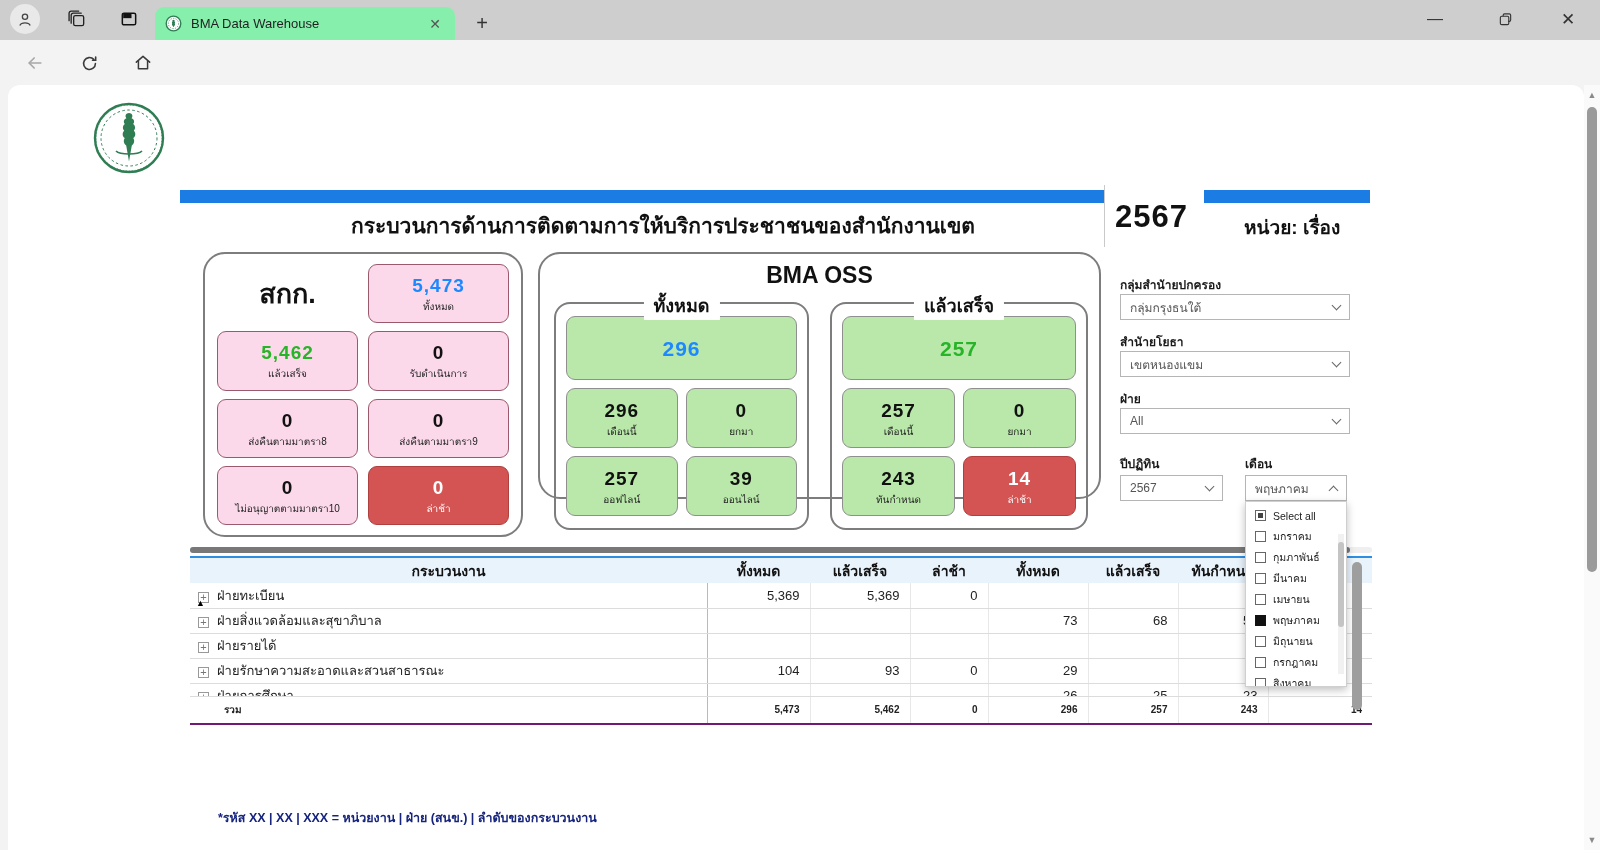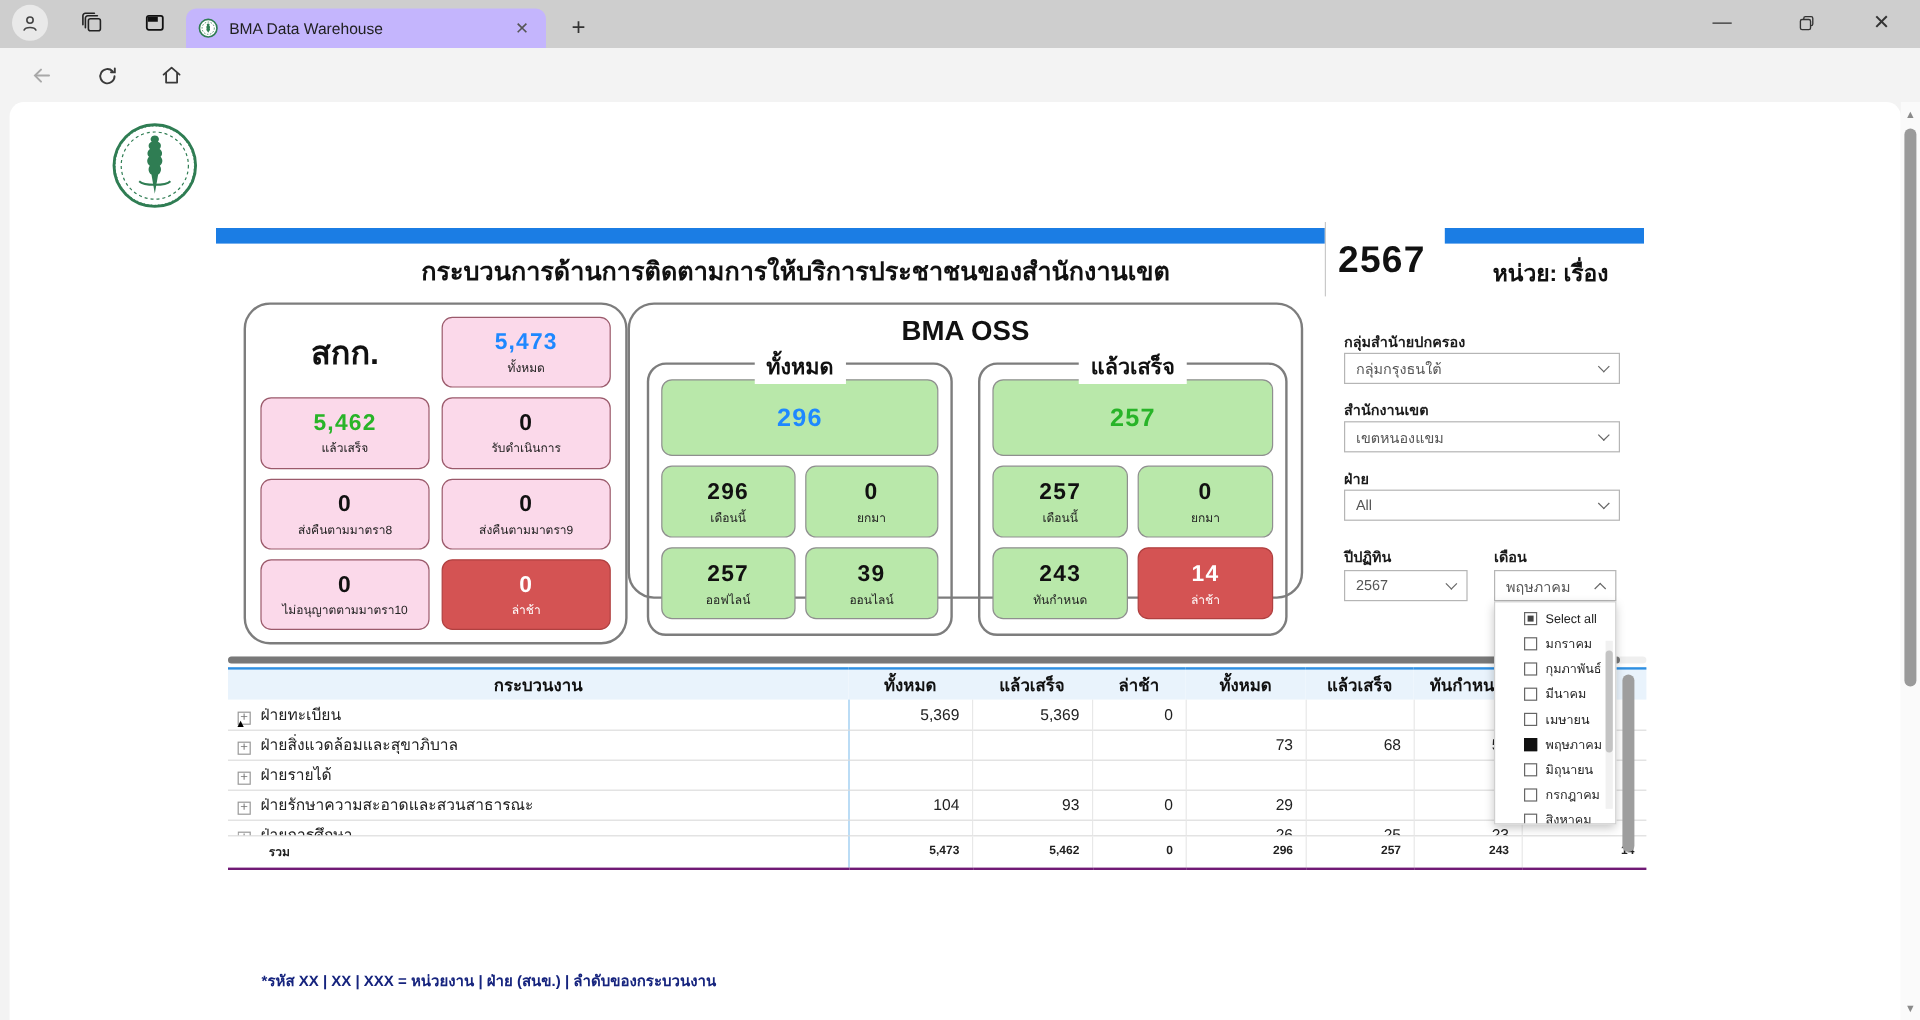--- a/index.html
+++ b/index.html
@@ -4,21 +4,21 @@
 <style>
   * { margin:0; padding:0; box-sizing:border-box; }
   body { font-family:"Liberation Sans","DejaVu Sans",sans-serif; background:#cecece; }
   .screen { position:relative; width:1600px; height:850px; overflow:hidden; background:#f3f3f3; }
 
   
   .tabbar { position:absolute; left:0; top:0; width:1600px; height:40px; background:#cecece; }
   .tb-left { position:absolute; left:10px; top:4px; display:flex; gap:22px; align-items:center; }
   .circle-btn { width:30px; height:30px; border-radius:50%; background:#e9e9e9; display:flex; align-items:center; justify-content:center; }
   .flat-btn { width:30px; height:30px; display:flex; align-items:center; justify-content:center; }
-  .tab { position:absolute; left:155px; top:7px; width:300px; height:33px; background:#c4b5fd; border-radius:9px 9px 0 0; display:flex; align-items:center; padding:0 10px; }
+  .tab { position:absolute; left:155px; top:7px; width:300px; height:33px; background:#86efac; border-radius:9px 9px 0 0; display:flex; align-items:center; padding:0 10px; }
   .tab-title { font-size:13px; color:#1f1f1f; margin-left:9px; flex:1; white-space:nowrap; overflow:hidden; }
   .tab-close { font-size:14px; color:#555; width:20px; text-align:center; cursor:default; }
   .newtab { position:absolute; left:468px; top:9px; width:28px; height:28px; font-size:20px; color:#333; display:flex; align-items:center; justify-content:center; }
   .wctrl { position:absolute; top:0; width:46px; height:38px; display:flex; align-items:center; justify-content:center; color:#333; }
   .wc-min { left:1412px; font-size:16px; }
   .wc-max { left:1482px; }
   .wc-close { left:1545px; font-size:17px; }
 
   
   .toolbar { position:absolute; left:0; top:40px; width:1600px; height:45px; background:#f3f3f3; }
@@ -55,39 +55,39 @@
   .sakok-title { display:flex; align-items:center; justify-content:center; font-size:27px; font-weight:bold; color:#111; }
   .card { border-radius:9px; display:flex; flex-direction:column; align-items:center; justify-content:center; padding-top:2px; }
   .card .v { font-size:19px; font-weight:bold; color:#111; letter-spacing:1px; }
   .card .l { font-size:10px; color:#222; margin-top:2px; }
   .pink { background:#fbd9ea; border:1.5px solid #9b5a6b; }
   .green { background:#b9e8aa; border:1px solid #8f8f8f; }
   .red { background:#d45353; border:1px solid #b04040; }
   .red .v, .red .l { color:#fff; }
   .v-blue { color:#1e88ff !important; } .v-green { color:#28b428 !important; }
 
-  .oss { left:515px; top:167px; width:563px; height:247px; }
+  .oss { left:530px; top:167px; width:563px; height:247px; }
   .oss-title { position:absolute; width:100%; top:8px; text-align:center; font-size:23px; font-weight:bold; color:#111; }
   .fieldset { position:absolute; top:48px; height:228px; border:2px solid #7d7d7d; border-radius:16px; padding:12px 10px 10px; }
   .fs1 { left:14px; width:255px; } .fs2 { left:290px; width:258px; }
   .legend { position:absolute; top:-13px; left:50%; transform:translateX(-50%); background:#fff; padding:0 10px; font-size:18px; font-weight:bold; color:#111; white-space:nowrap; }
   .bigcard { height:64px; margin-bottom:8px; }
   .bigcard .v { font-size:21px; }
   .oss-grid { display:grid; grid-template-columns:1fr 1fr; gap:8px; }
   .oss-grid .card { height:60px; }
 
   
   .flabel { position:absolute; font-size:12px; font-weight:bold; color:#1a1a1a; }
   .fselect { position:absolute; height:26px; border:1px solid #b5b5b5; background:#fff; display:flex; align-items:center; padding:0 9px; font-size:12px; color:#555; }
   .fselect .txt { flex:1; white-space:nowrap; overflow:hidden; }
   .chev { width:7px; height:7px; border-right:1.5px solid #666; border-bottom:1.5px solid #666; transform:rotate(45deg); margin-top:-3px; }
   .chev.up { transform:rotate(-135deg); margin-top:4px; }
 
   .mdrop { position:absolute; left:1237px; top:416px; width:102px; height:186px; background:#fff; border:1px solid #cfcfcf; box-shadow:0 3px 8px rgba(0,0,0,.25); z-index:30; overflow:hidden; padding-top:3px; }
-  .mitem { height:21px; display:flex; align-items:center; padding-left:24px; }
+  .mitem { height:21px; display:flex; align-items:center; padding-left:9px; }
   .cb { width:11px; height:11px; border:1.5px solid #666; margin-right:7px; flex:none; position:relative; background:#fff; }
   .cb.on { background:#111; border-color:#111; }
   .cb.ind::after { content:""; position:absolute; left:2px; top:2px; width:5px; height:5px; background:#444; }
   .mitem .ml { font-size:10.5px; color:#222; white-space:nowrap; }
   .mdrop-sb { position:absolute; right:2px; top:32px; width:6px; height:140px; background:#f1f1f1; }
   .mdrop-sb .th { position:absolute; left:0; top:8px; width:6px; height:85px; background:#c4c4c4; border-radius:3px; }
 
   
   .hscroll { position:absolute; left:182px; top:462px; width:1182px; height:6px; background:#efefef; border-radius:3px; }
   .hscroll .th { position:absolute; left:0; top:0; height:6px; width:1160px; background:#787878; border-radius:3px; }
@@ -326,21 +326,21 @@
             </div>
         </div>
       </div>
     </div>
 
     <div class="flabel" style="left:1112px; top:190px">กลุ่มสำนัายปกครอง</div>
     <div class="fselect" style="left:1112px; top:209px; width:230px">
       <span class="txt">กลุ่มกรุงธนใต้</span>
         <span class="chev"></span>
     </div>
-    <div class="flabel" style="left:1112px; top:247px">สำนักงานเขต</div>
+    <div class="flabel" style="left:1112px; top:247px">สำนัายโยธา</div>
     <div class="fselect" style="left:1112px; top:266px; width:230px">
       <span class="txt">เขตหนองแขม</span>
         <span class="chev"></span>
     </div>
     <div class="flabel" style="left:1112px; top:304px">ฝ่าย</div>
     <div class="fselect" style="left:1112px; top:323px; width:230px">
       <span class="txt">All</span>
         <span class="chev"></span>
     </div>
     <div class="flabel" style="left:1112px; top:369px">ปีปฏิทิน</div>

